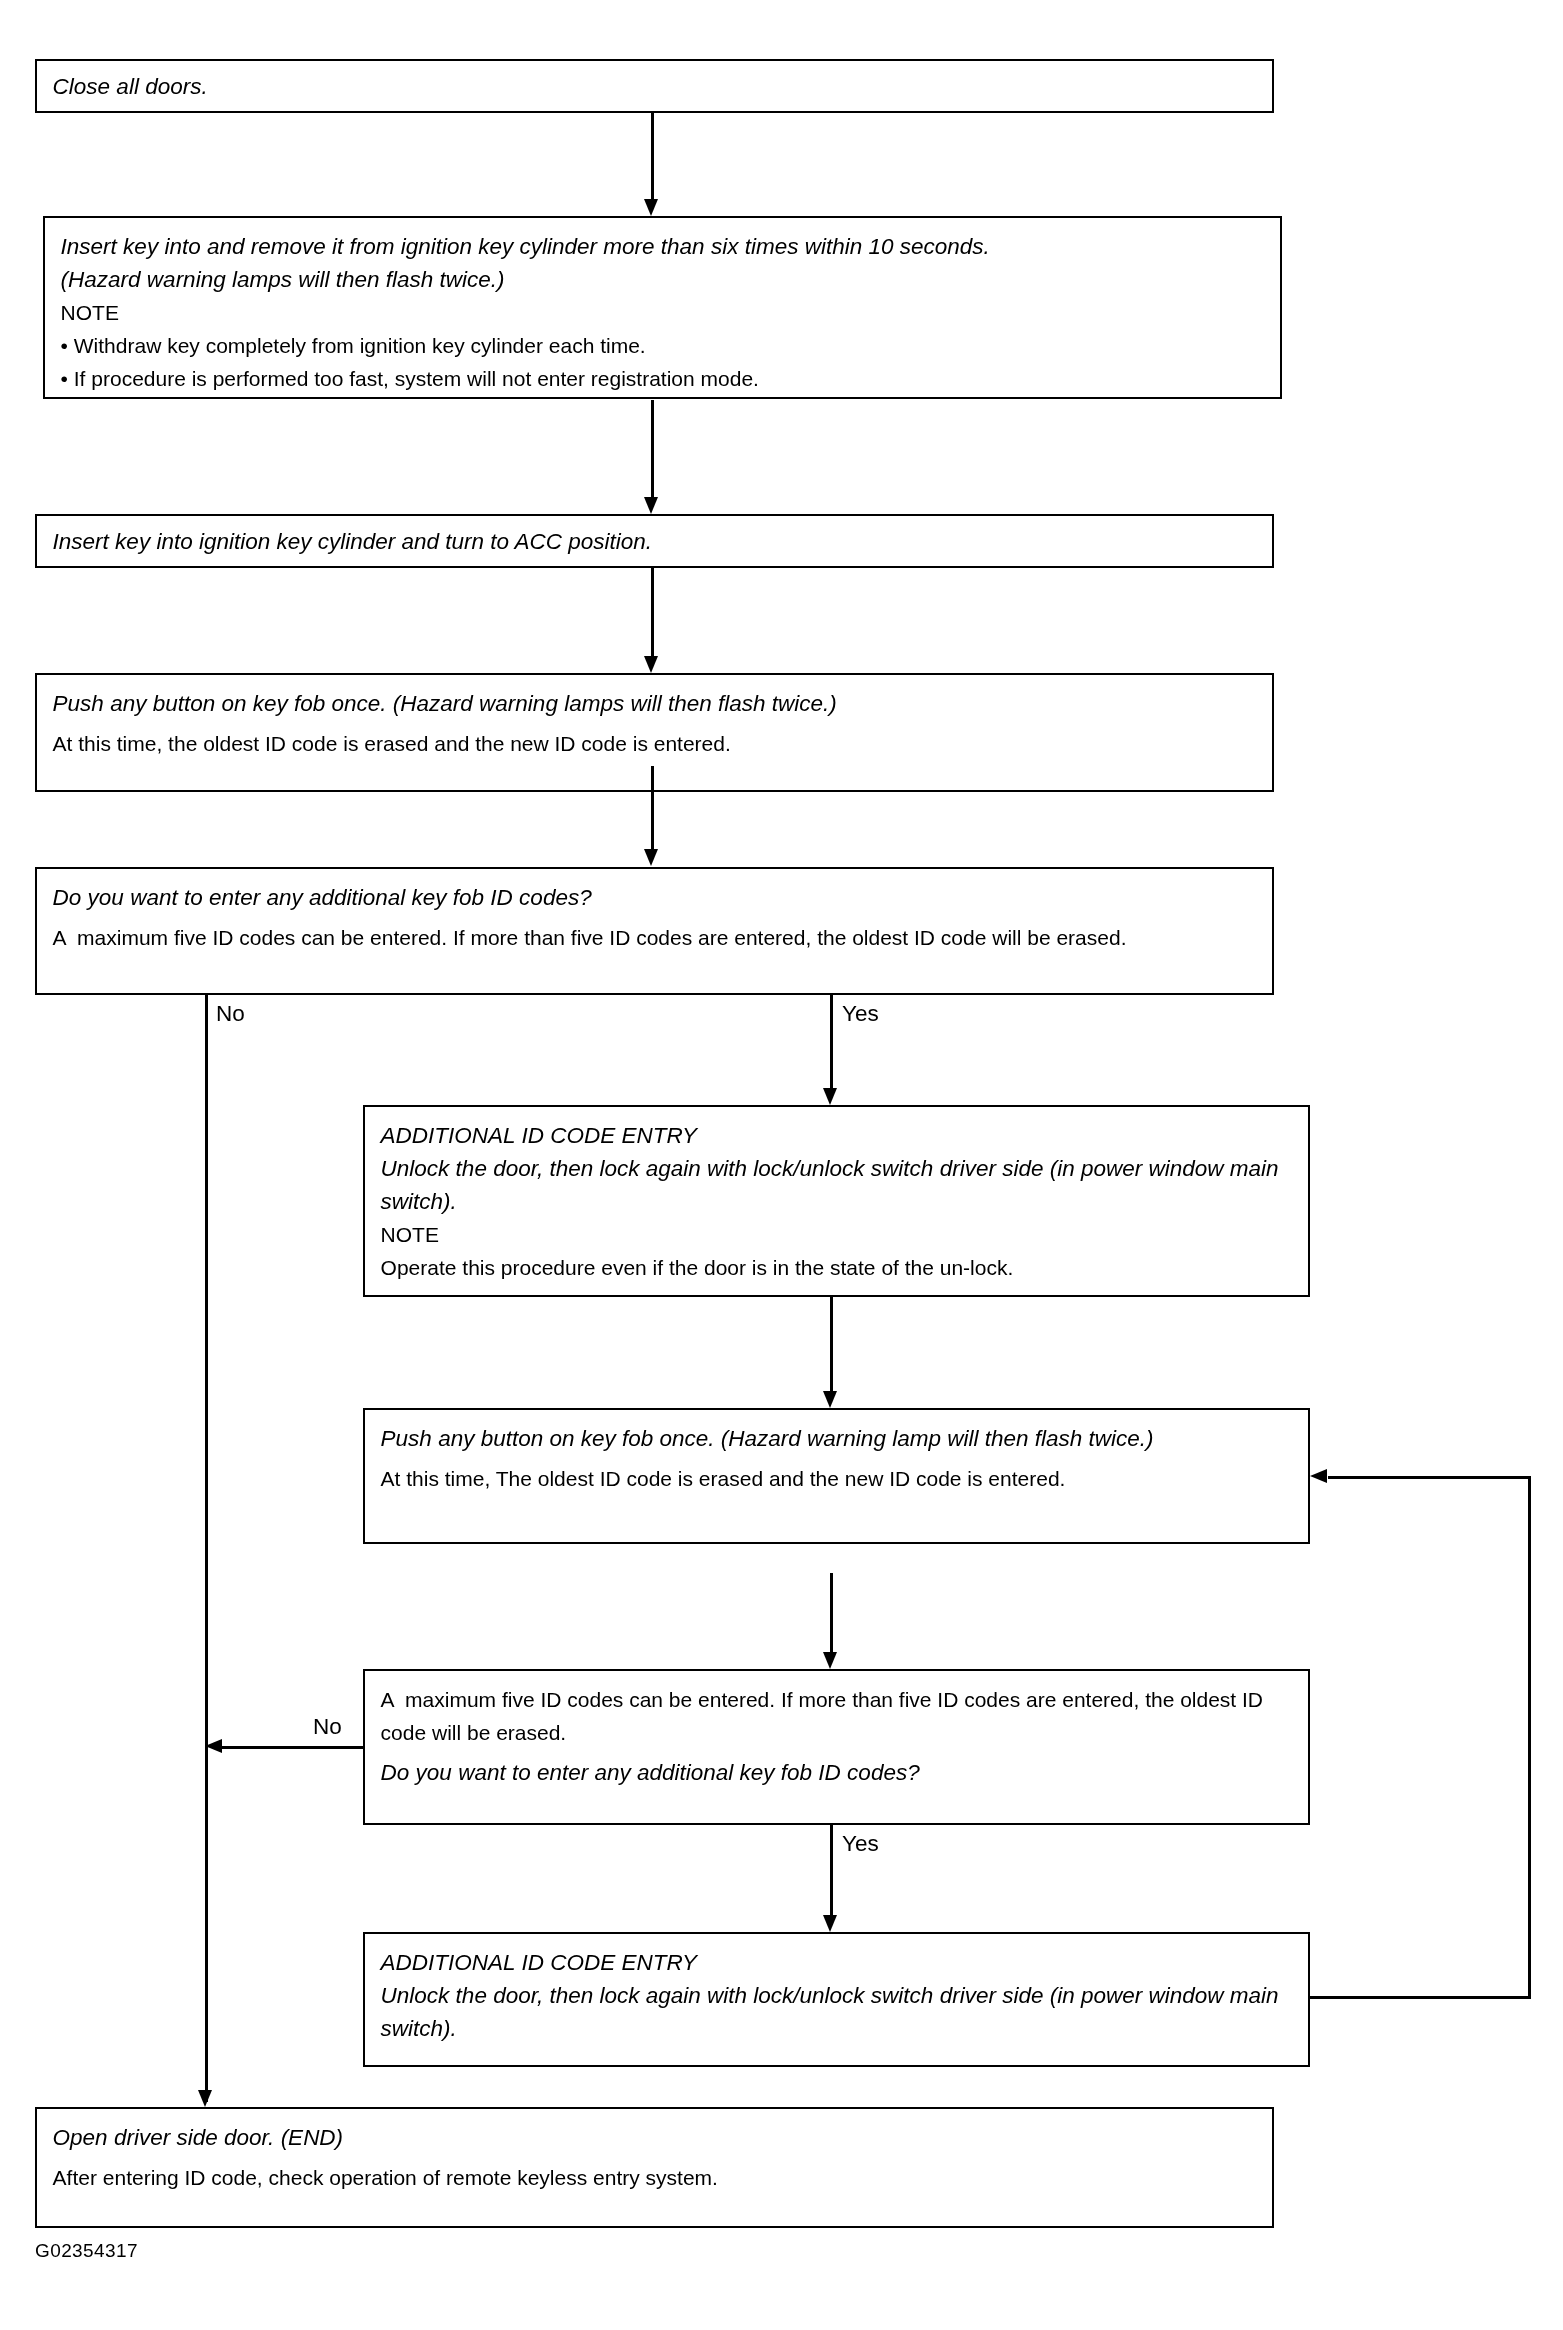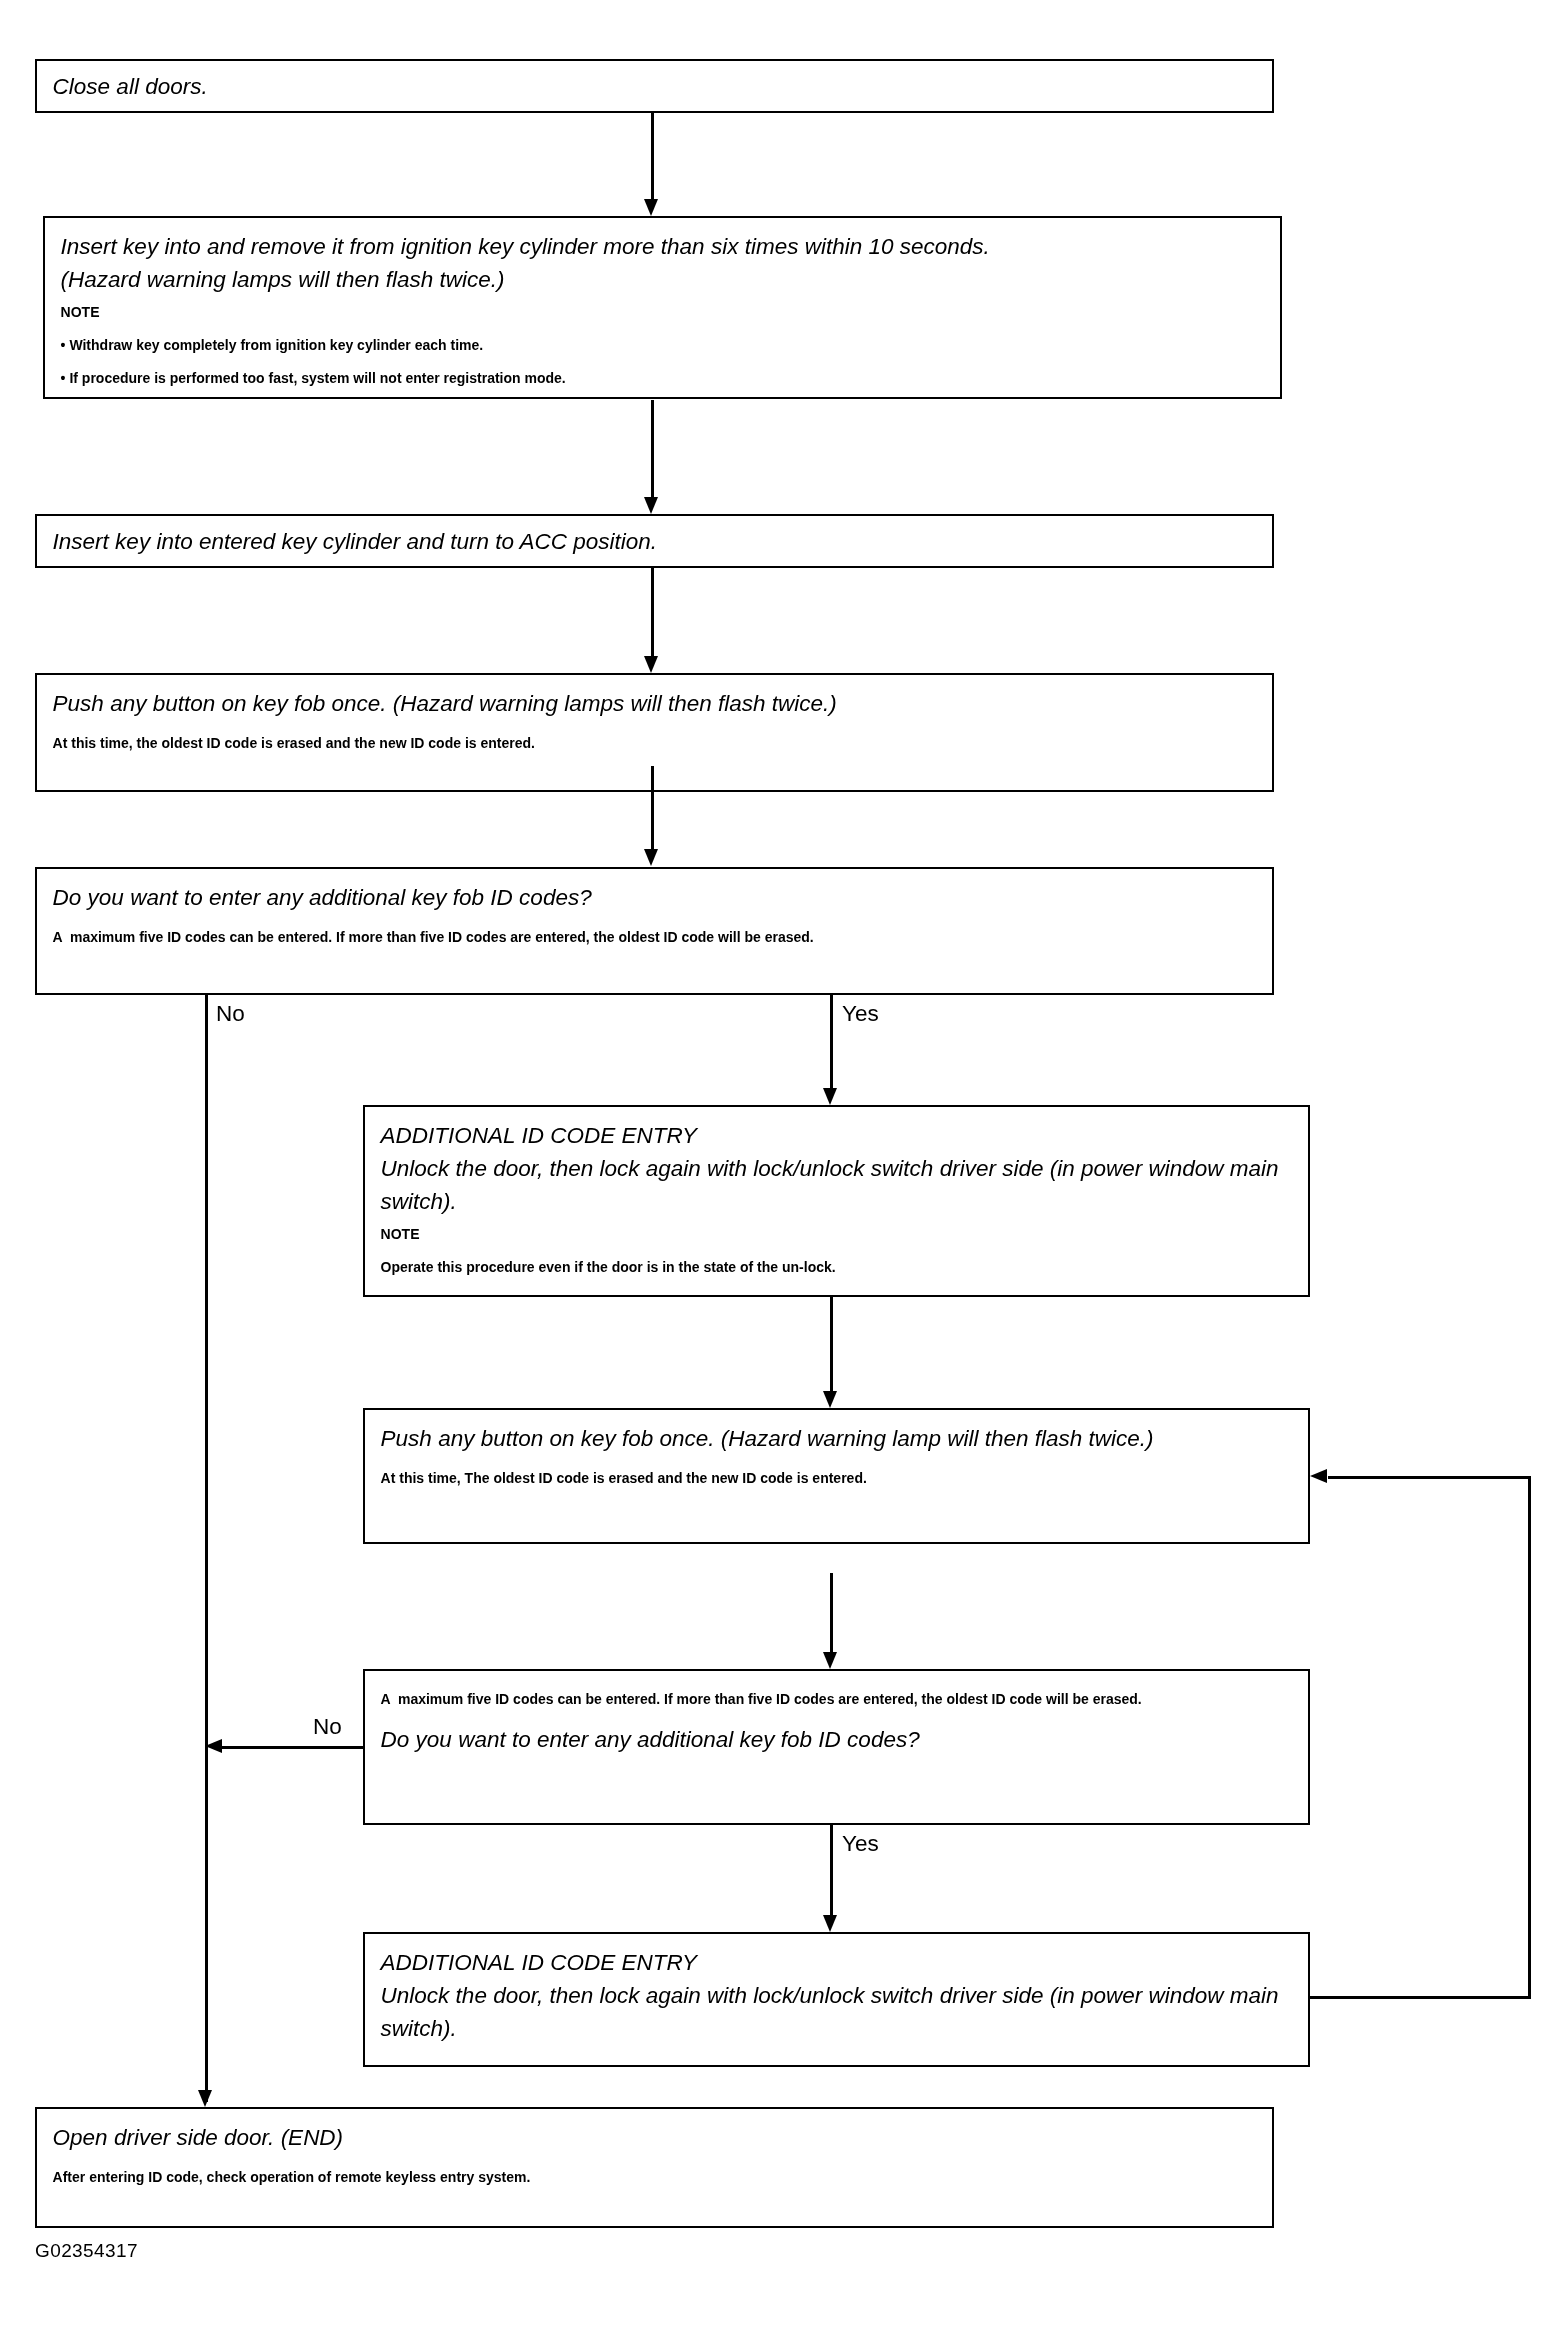--- a/index.html
+++ b/index.html
@@ -26,23 +26,23 @@
     padding: 12px 15.6px 12px 15.6px;
   }
   .line-normal {
     font-size: 22.5px;
     line-height: 33px;
     font-weight: normal;
     white-space: pre-wrap;
     font-style: italic;
   }
   .line-bold {
-    font-size: 14px;
+    font-size: 21px;
     line-height: 33px;
-    font-weight: bold;
+    font-weight: normal;
     white-space: pre-wrap;
   }
   .gap-above {
     margin-top: 7px;
   }
   
   .vline {
     position: absolute;
     width: 2.6px;
     background: #000000;
@@ -100,21 +100,21 @@
     <div class="line-normal">(Hazard warning lamps will then flash twice.)</div>
     <div class="line-bold">NOTE</div>
     <div class="line-bold">• Withdraw key completely from ignition key cylinder each time.</div>
     <div class="line-bold">• If procedure is performed too fast, system will not enter registration mode.</div>
   </div>
 
   <div class="vline" style="left:651px; top:400px; height:104px;"></div>
   <div class="arrow-down" style="left:644px; top:497px;"></div>
 
   <div class="box" style="left:35px; top:514px; width:1239px; height:54px; padding-top:8.6px;">
-    <div class="line-normal">Insert key into entered key cylinder and turn to ACC position.</div>
+    <div class="line-normal">Insert key into ignition key cylinder and turn to ACC position.</div>
   </div>
 
   <div class="vline" style="left:651px; top:567px; height:95px;"></div>
   <div class="arrow-down" style="left:644px; top:656px;"></div>
 
   <div class="box" style="left:35px; top:673px; width:1239px; height:119px;">
     <div class="line-normal">Push any button on key fob once. (Hazard warning lamps will then flash twice.)</div>
     <div class="line-bold gap-above">At this time, the oldest ID code is erased and the new ID code is entered.</div>
   </div>
 

